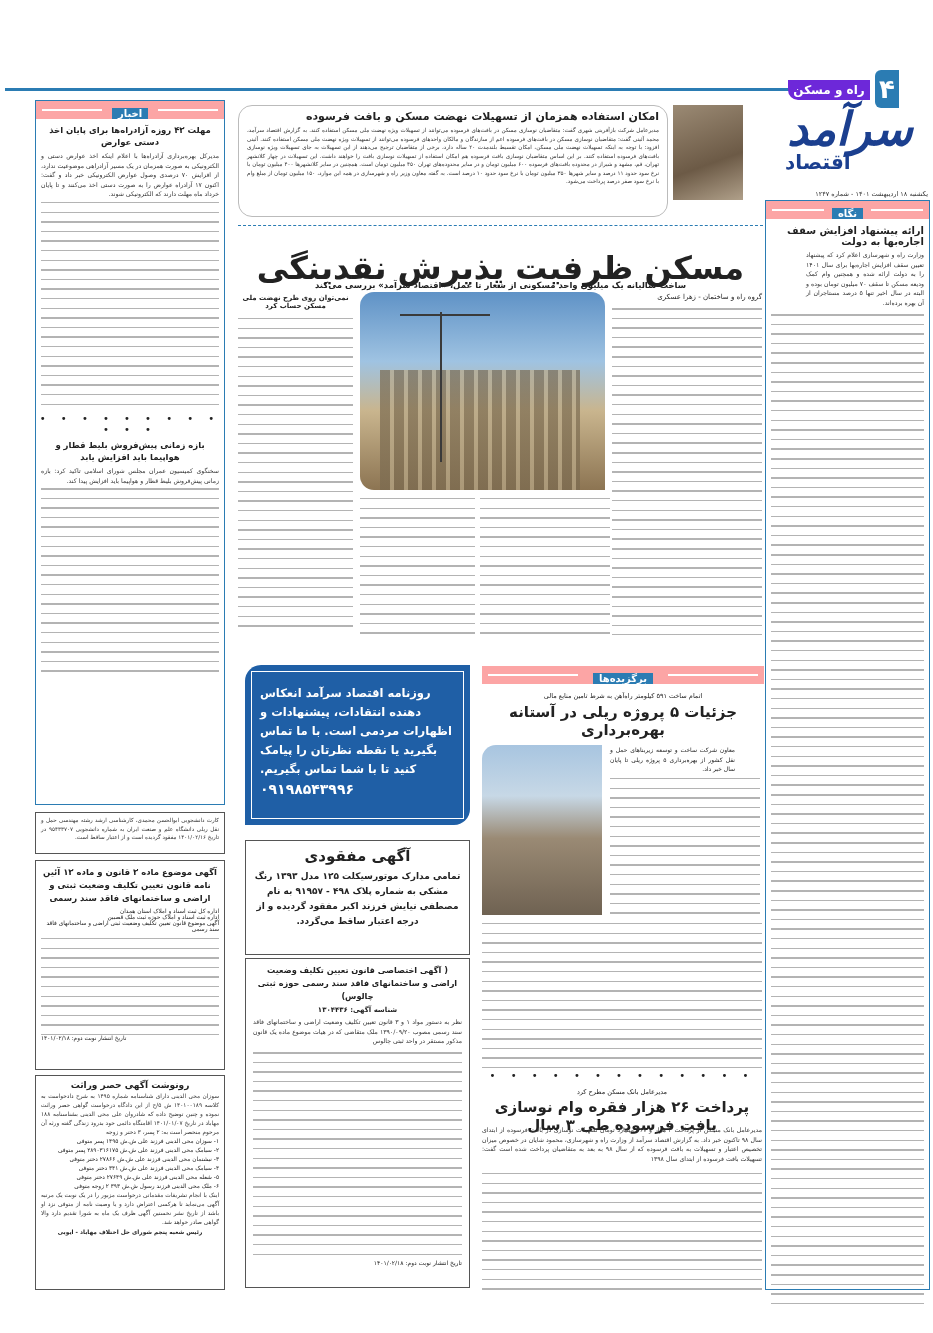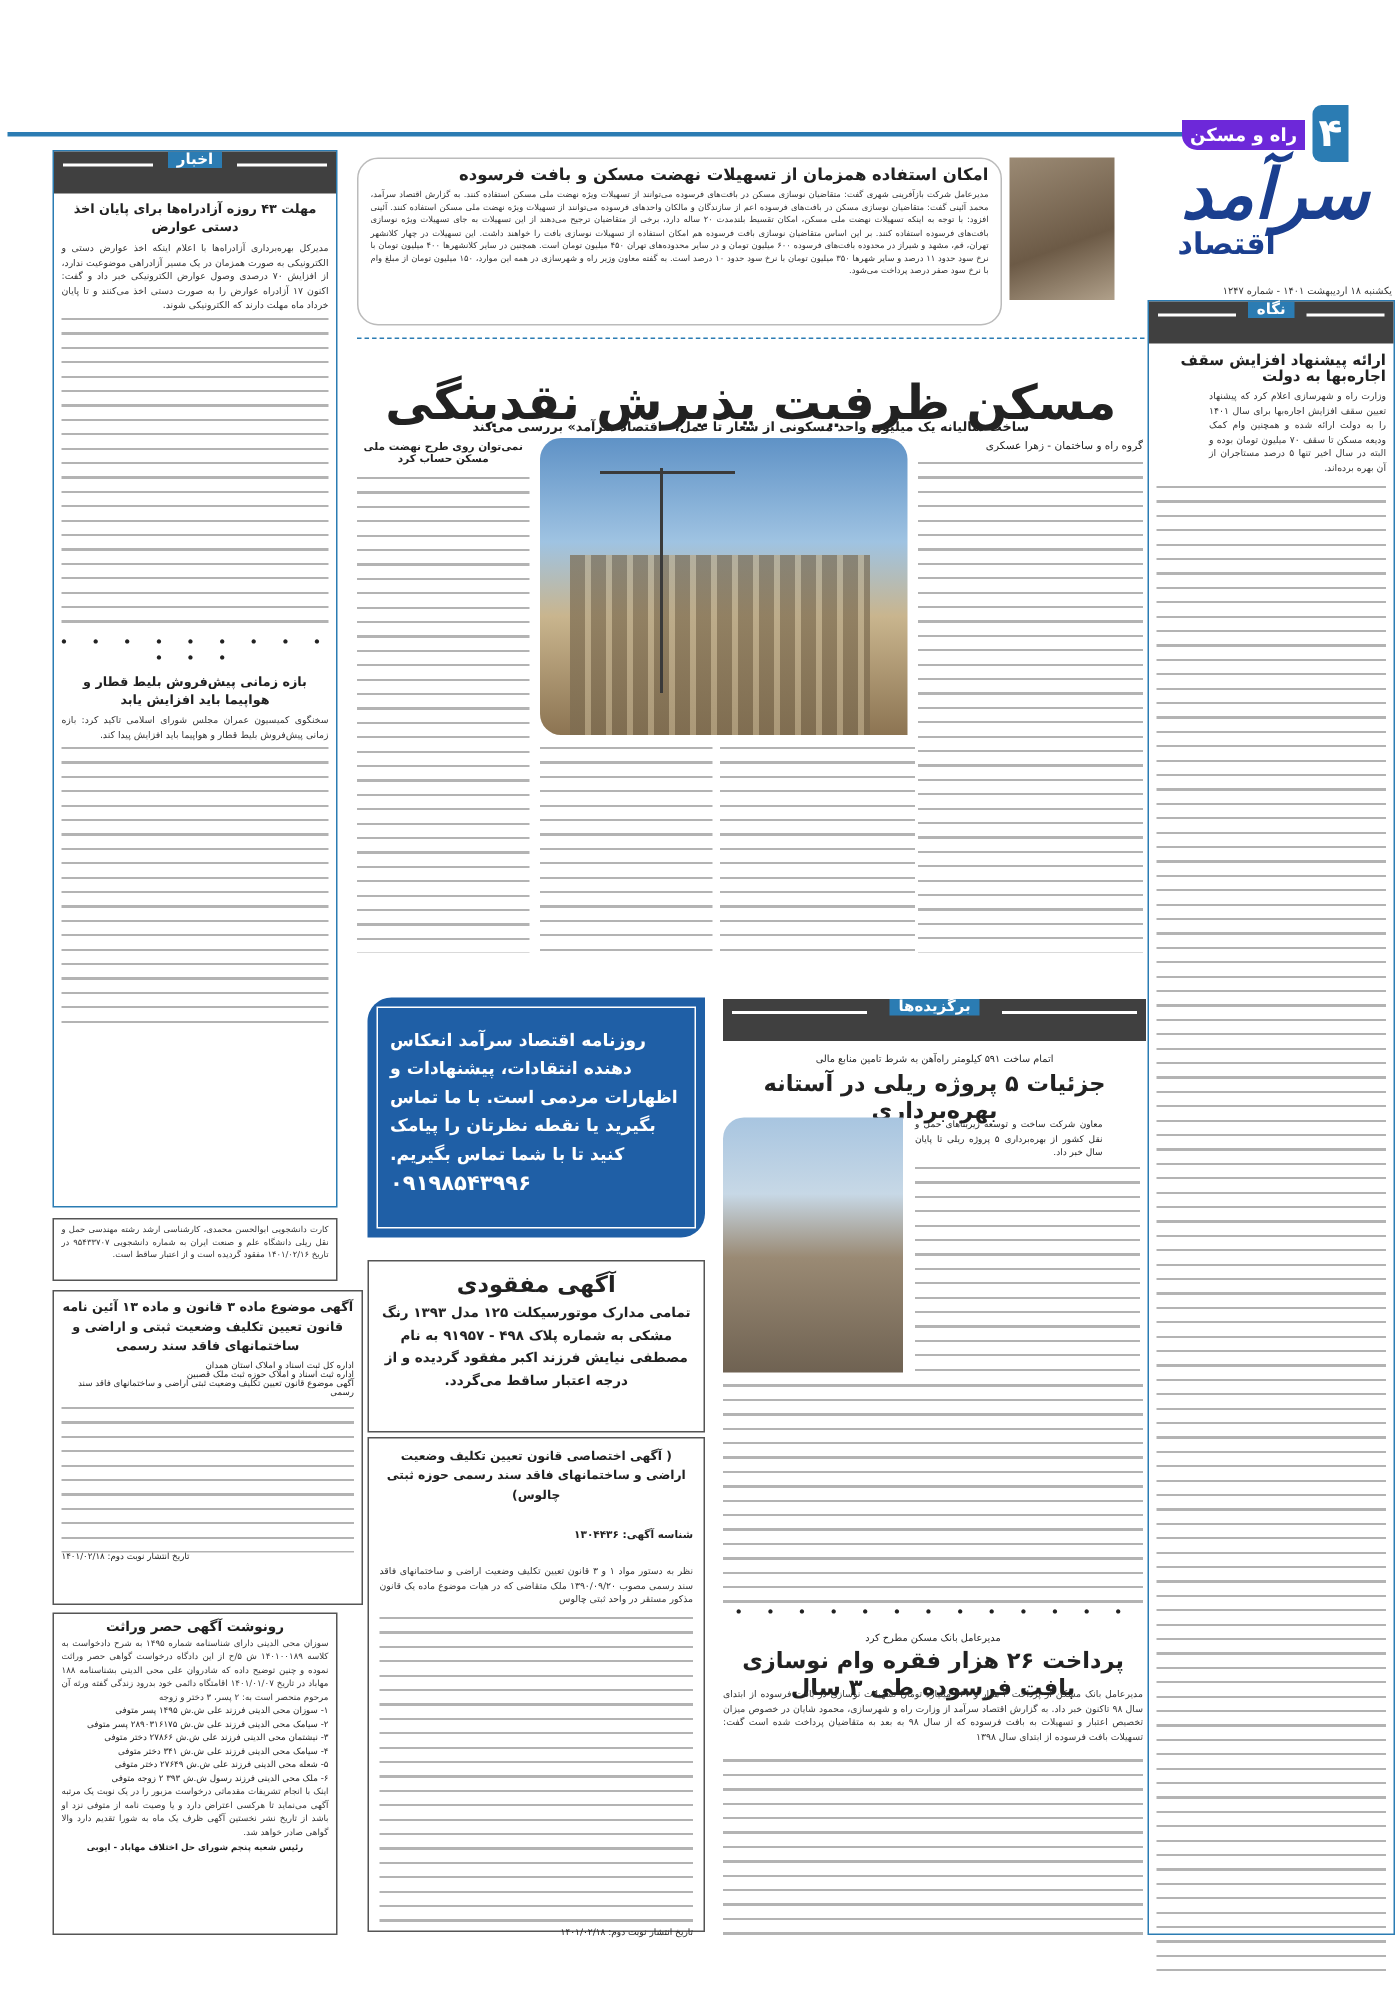--- a/index.html
+++ b/index.html
@@ -1,21 +1,21 @@
 <!DOCTYPE html>
 <html lang="fa" dir="rtl"><head>
 <meta charset="utf-8">
 <style>
   * { box-sizing: border-box; margin: 0; padding: 0; }
   html, body { width: 933px; height: 1333px; background: #ffffff; overflow: hidden; }
   body { font-family: "DejaVu Sans", sans-serif; color: #222; position: relative; direction: rtl; }
   .abs { position: absolute; }
   .txt { font-size: 6.2px; line-height: 9.6px; color: #333; text-align: justify; }
   .filler { background: repeating-linear-gradient(to bottom, transparent 0, transparent 3px, #9a9a9a 3px, #9a9a9a 4.5px, transparent 4.5px, transparent 9.6px); opacity: .75; }
-  .secbar { background: #404040; color: #fff; height: 28px; display: flex; align-items: flex-start; justify-content: center; font-size: 10px; font-weight: bold; position: relative; }
+  .secbar { background: #fca5a5; color: #fff; height: 18px; display: flex; align-items: flex-end; justify-content: center; font-size: 10px; font-weight: bold; position: relative; }
   .secbar::before, .secbar::after { content: ""; position: absolute; top: 8px; height: 2px; width: 32%; background: #fff; }
   .secbar::before { right: 6px; } .secbar::after { left: 6px; }
   .secbar span { background: #2b7cb3; padding: 0 6px; z-index: 1; }
   .framed { border: 1.5px solid #555; }
   .photo { background: linear-gradient(180deg,#5f92c6 0%,#9fc3e2 35%,#c9b58e 60%,#8c7452 100%); }
   .dots { letter-spacing: 6px; font-size: 10px; text-align: center; color: #222; }
   h1,h2,h3 { font-weight: bold; }
 </style>
 </head>
 <body>
@@ -74,21 +74,21 @@
   </div>
 </div>
 
 <div class="abs framed" style="top:840px;left:245px;width:225px;height:115px;padding:6px 8px;text-align:center;">
   <h2 style="font-size:15px;margin-bottom:4px;">آگهی مفقودی</h2>
   <p style="font-size:9px;line-height:15px;font-weight:bold;">تمامی مدارک موتورسیکلت ۱۲۵ مدل ۱۳۹۳ رنگ مشکی به شماره پلاک ۴۹۸ - ۹۱۹۵۷ به نام مصطفی نیایش فرزند اکبر مفقود گردیده و از درجه اعتبار ساقط می‌گردد.</p>
 </div>
 
 <div class="abs framed" style="top:958px;left:245px;width:225px;height:330px;padding:5px 7px;">
   <h3 style="font-size:8.2px;line-height:13px;text-align:center;">( آگهی اختصاصی قانون تعیین تکلیف وضعیت اراضی و ساختمانهای فاقد سند رسمی حوزه ثبتی چالوس)</h3>
-  <div style="font-size:7px;font-weight:bold;margin:16px 0;">شناسه آگهی: ۱۳۰۴۴۳۶</div>
+  <div style="font-size:7px;text-align:center;font-weight:bold;margin:3px 0;">شناسه آگهی: ۱۳۰۴۴۳۶</div>
   <p class="txt">نظر به دستور مواد ۱ و ۳ قانون تعیین تکلیف وضعیت اراضی و ساختمانهای فاقد سند رسمی مصوب ۱۳۹۰/۰۹/۲۰ ملک متقاضی که در هیات موضوع ماده یک قانون مذکور مستقر در واحد ثبتی چالوس</p>
   <div class="filler" style="height:210px;margin-top:3px;"></div>
   <div style="font-size:6px;text-align:right;">تاریخ انتشار نوبت دوم: ۱۴۰۱/۰۲/۱۸</div>
 </div>
 
 <div class="abs" style="top:666px;left:482px;width:282px;">
   <div class="secbar">
       <span>برگزیده‌ها</span>
     </div>
   <div style="font-size:6.5px;text-align:center;margin-top:8px;">اتمام ساخت ۵۹۱ کیلومتر راه‌آهن به شرط تامین منابع مالی</div>
@@ -119,21 +119,21 @@
     <h3 style="font-size:8.5px;text-align:center;line-height:12px;">بازه زمانی پیش‌فروش بلیط قطار و هواپیما باید افزایش یابد</h3>
     <p class="txt" style="margin-top:3px;">سخنگوی کمیسیون عمران مجلس شورای اسلامی تاکید کرد: بازه زمانی پیش‌فروش بلیط قطار و هواپیما باید افزایش پیدا کند.</p>
     <div class="filler" style="height:190px;"></div>
   </div>
 </div>
 
 <div class="abs framed" style="top:812px;left:35px;width:190px;height:42px;padding:3px 5px;">
   <p class="txt" style="font-size:5.6px;line-height:8.5px;">کارت دانشجویی ابوالحسن محمدی، کارشناسی ارشد رشته مهندسی حمل و نقل ریلی دانشگاه علم و صنعت ایران به شماره دانشجویی ۹۵۴۳۳۷۰۷ در تاریخ ۱۴۰۱/۰۲/۱۶ مفقود گردیده است و از اعتبار ساقط است.</p>
 </div>
 
-<div class="abs framed" style="top:860px;left:35px;width:207px;height:210px;padding:5px;">
+<div class="abs framed" style="top:860px;left:35px;width:190px;height:210px;padding:5px;">
   <h3 style="font-size:8.5px;line-height:13px;text-align:center;">آگهی موضوع ماده ۳ قانون و ماده ۱۳ آئین نامه قانون تعیین تکلیف وضعیت ثبتی و اراضی و ساختمانهای فاقد سند رسمی</h3>
   <div style="font-size:5.8px;margin-top:3px;">اداره کل ثبت اسناد و املاک استان همدان</div>
   <div style="font-size:5.8px;">اداره ثبت اسناد و املاک حوزه ثبت ملک قصبین</div>
   <div style="font-size:5.8px;">آگهی موضوع قانون تعیین تکلیف وضعیت ثبتی اراضی و ساختمانهای فاقد سند رسمی</div>
   <div class="filler" style="height:100px;margin-top:3px;"></div>
   <div style="font-size:5.8px;text-align:left;">تاریخ انتشار نوبت دوم: ۱۴۰۱/۰۲/۱۸</div>
 </div>
 
 <div class="abs framed" style="top:1075px;left:35px;width:190px;height:215px;padding:4px 5px;">
   <h3 style="font-size:9px;text-align:center;">رونوشت آگهی حصر وراثت</h3>

